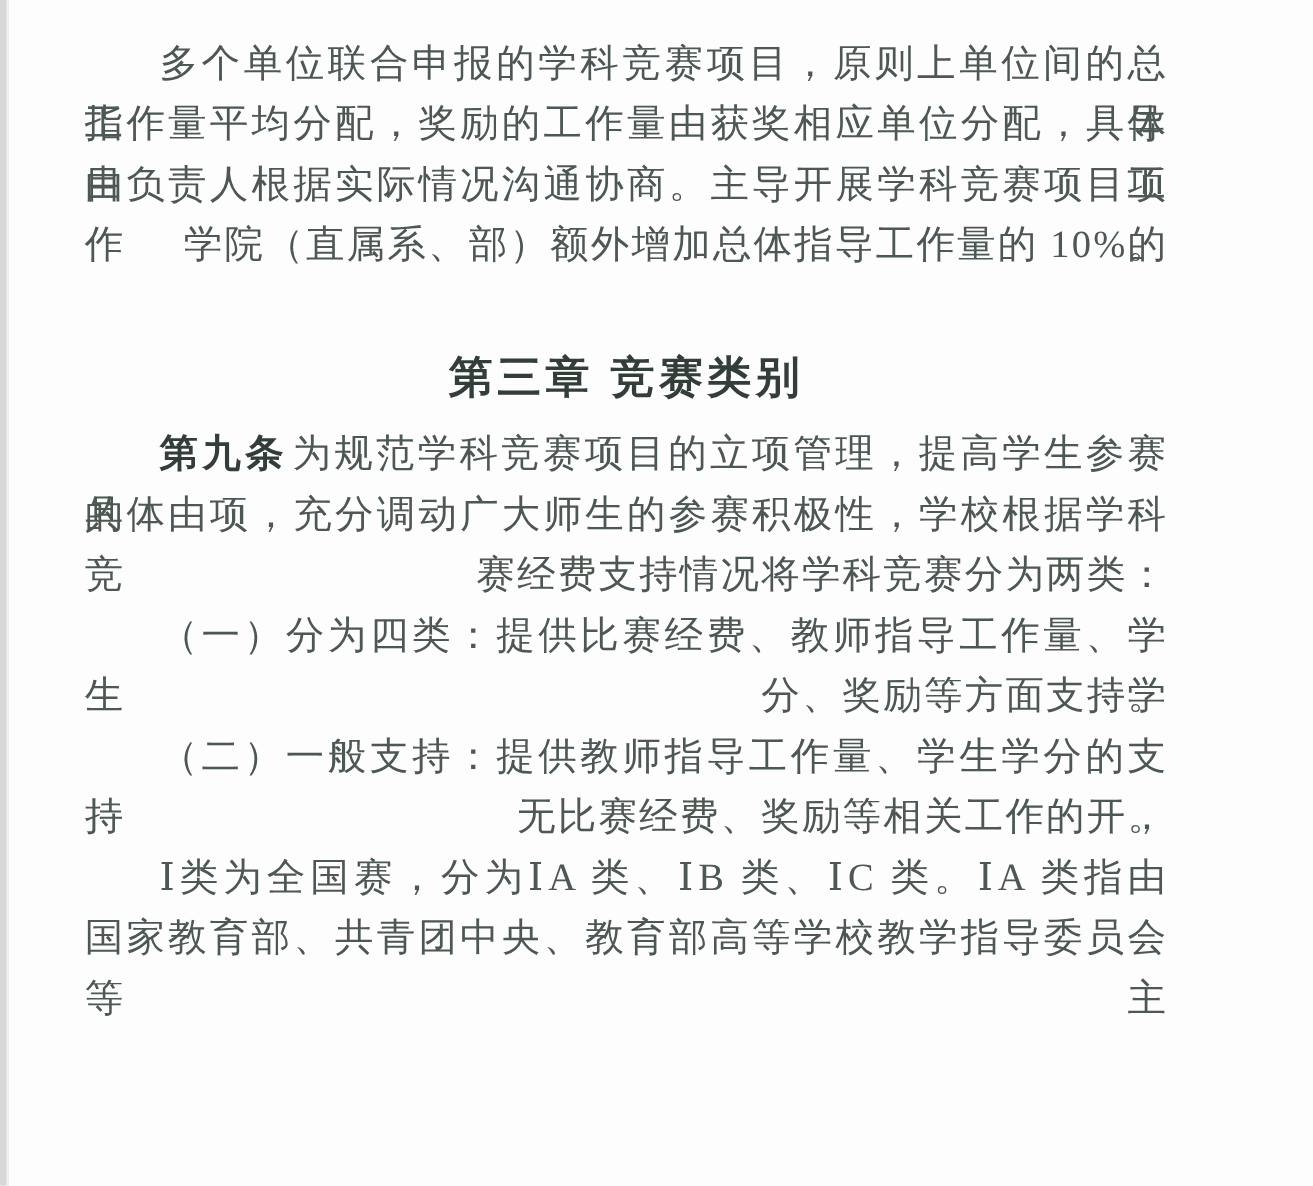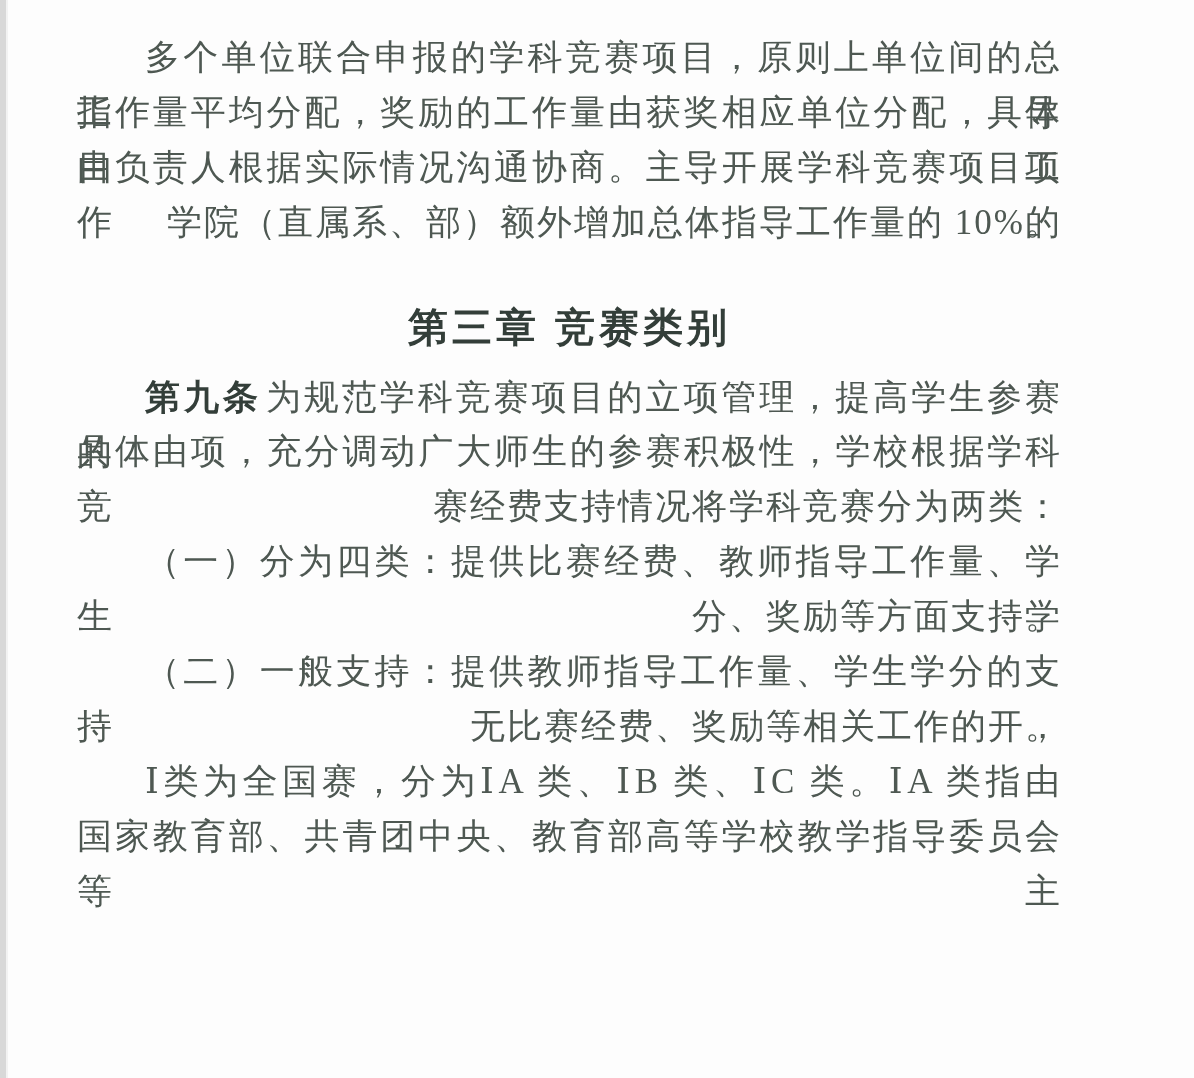--- a/index.html
+++ b/index.html
@@ -59,21 +59,21 @@
   .lead {
     font-family: "Liberation Sans", "DejaVu Sans", sans-serif;
     font-weight: 700;
     color: #333e39;
     margin-right: 4px;
     letter-spacing: 3px;
   }
   .heading {
     height: 55px;
     line-height: 55px;
-    margin-top: 50px;
+    margin-top: 66px;
     margin-bottom: 14px;
     text-align: center;
     font-family: "Liberation Sans", "DejaVu Sans", sans-serif;
     font-weight: 700;
     font-size: 40px;
     letter-spacing: 4px;
     color: #333e39;
   }
 </style>
 </head>

